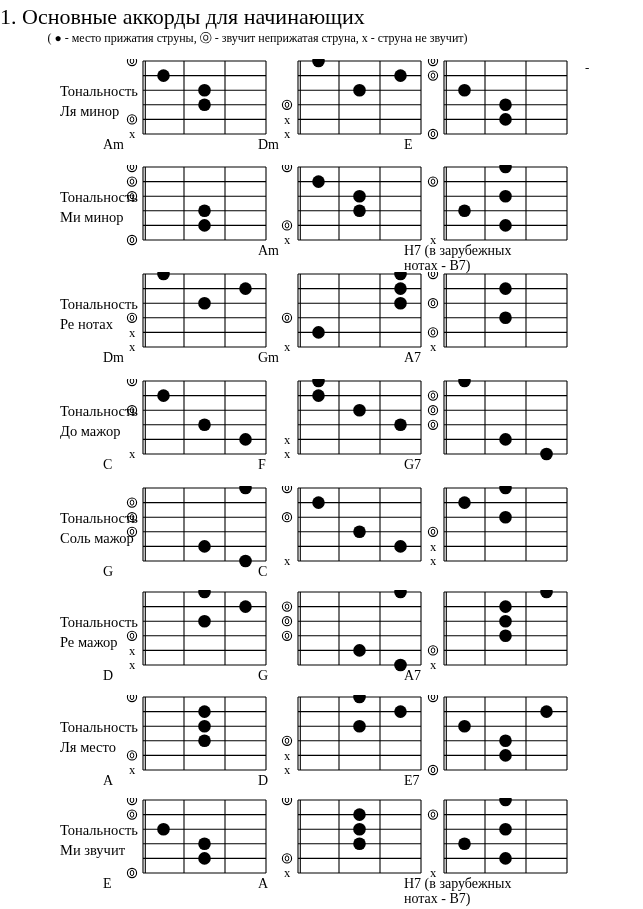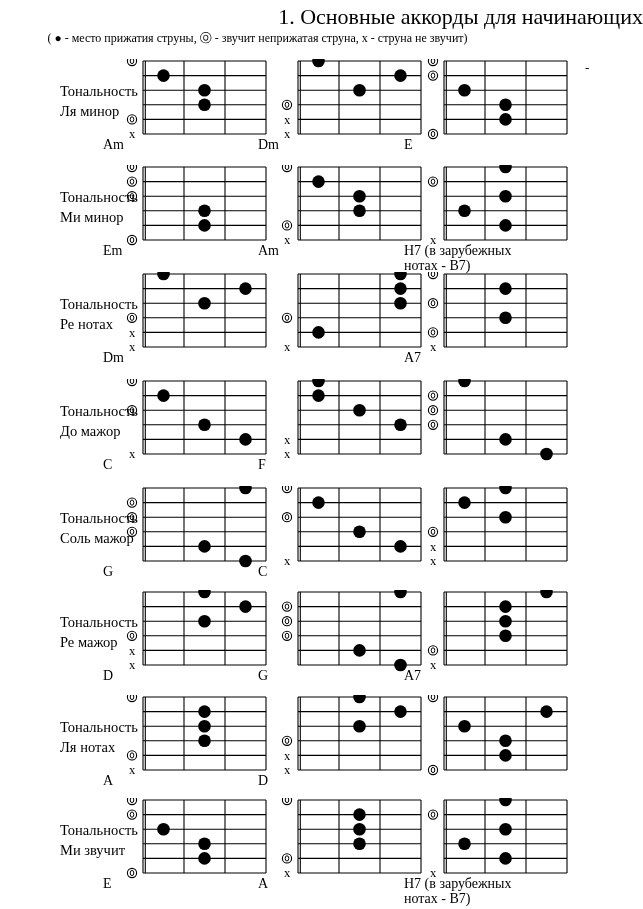--- a/index.html
+++ b/index.html
@@ -1,18 +1,18 @@
 <!DOCTYPE html>
 <html><head>
 <meta charset="utf-8">
 <style>
   html,body{margin:0;padding:0;background:#fff;}
   body{width:643px;height:909px;position:relative;overflow:hidden;
        font-family:"Liberation Serif","DejaVu Serif",serif;color:#000;}
-  .page-title{position:absolute;top:4px;left:0;width:643px;text-align:right;
+  .page-title{position:absolute;top:4px;left:0;width:643px;text-align:left;
               font-size:22px;white-space:nowrap;}
   .legend-line{position:absolute;top:30px;left:0;width:515px;text-align:center;
                font-size:12px;white-space:nowrap;}
   .stray-dash{position:absolute;left:585px;top:60px;font-size:13px;}
   .chord-row{position:absolute;left:0;width:565px;height:106px;}
   .row-key-label{position:absolute;left:60px;top:22px;font-size:14.5px;line-height:20px;
                  white-space:nowrap;}
   .chord-box{position:absolute;top:0;width:230px;height:106px;}
   .chord-box svg{position:absolute;left:0;top:0;}
   .chord-name{position:absolute;left:-16px;top:78px;width:203px;
@@ -155,23 +155,20 @@
             <circle cx="13" cy="31.2" r="4.6" fill="none" stroke="#000" stroke-width="1.1"></circle>
             <ellipse cx="13" cy="31.2" rx="1.8" ry="2.6" fill="none" stroke="#000" stroke-width="1"></ellipse>
             <circle cx="13" cy="75" r="4.6" fill="none" stroke="#000" stroke-width="1.1"></circle>
             <ellipse cx="13" cy="75" rx="1.8" ry="2.6" fill="none" stroke="#000" stroke-width="1"></ellipse>
           </g>
           <g fill="#000">
             <circle cx="85.5" cy="45.8" r="6.3"></circle>
             <circle cx="85.5" cy="60.4" r="6.3"></circle>
           </g>
         </svg>
-        <div class="chord-name">
-          <div>Em</div>
-        </div>
       </div>
       <div class="chord-box" style="left: 274px;">
         <svg width="180" height="82">
           <g stroke="#000" stroke-width="1.1">
             <line x1="24" y1="2" x2="147" y2="2"></line>
             <line x1="24" y1="16.6" x2="147" y2="16.6"></line>
             <line x1="24" y1="31.2" x2="147" y2="31.2"></line>
             <line x1="24" y1="45.8" x2="147" y2="45.8"></line>
             <line x1="24" y1="60.4" x2="147" y2="60.4"></line>
             <line x1="24" y1="75" x2="147" y2="75"></line>
@@ -287,20 +284,23 @@
             <ellipse cx="13" cy="45.8" rx="1.8" ry="2.6" fill="none" stroke="#000" stroke-width="1"></ellipse>
             <text x="13" y="79.2" text-anchor="middle" font-family="&quot;Liberation Serif&quot;,&quot;DejaVu Serif&quot;,serif" font-size="12.5px">x</text>
           </g>
           <g fill="#000">
             <circle cx="126.5" cy="2" r="6.3"></circle>
             <circle cx="126.5" cy="16.6" r="6.3"></circle>
             <circle cx="126.5" cy="31.2" r="6.3"></circle>
             <circle cx="44.5" cy="60.4" r="6.3"></circle>
           </g>
         </svg>
+        <div class="chord-name">
+          <div>Gm</div>
+        </div>
       </div>
       <div class="chord-box" style="left: 420px;">
         <svg width="180" height="82">
           <g stroke="#000" stroke-width="1.1">
             <line x1="24" y1="2" x2="147" y2="2"></line>
             <line x1="24" y1="16.6" x2="147" y2="16.6"></line>
             <line x1="24" y1="31.2" x2="147" y2="31.2"></line>
             <line x1="24" y1="45.8" x2="147" y2="45.8"></line>
             <line x1="24" y1="60.4" x2="147" y2="60.4"></line>
             <line x1="24" y1="75" x2="147" y2="75"></line>
@@ -418,20 +418,23 @@
             <ellipse cx="13" cy="31.2" rx="1.8" ry="2.6" fill="none" stroke="#000" stroke-width="1"></ellipse>
             <circle cx="13" cy="45.8" r="4.6" fill="none" stroke="#000" stroke-width="1.1"></circle>
             <ellipse cx="13" cy="45.8" rx="1.8" ry="2.6" fill="none" stroke="#000" stroke-width="1"></ellipse>
           </g>
           <g fill="#000">
             <circle cx="44.5" cy="2" r="6.3"></circle>
             <circle cx="85.5" cy="60.4" r="6.3"></circle>
             <circle cx="126.5" cy="75" r="6.3"></circle>
           </g>
         </svg>
+        <div class="chord-name">
+          <div>G7</div>
+        </div>
       </div>
     </div>
     <div class="chord-row" style="top: 486px;">
       <div class="row-key-label">
         <div>Тональность</div>
         <div>Соль мажор</div>
       </div>
       <div class="chord-box" style="left: 119px;">
         <svg width="180" height="82">
           <g stroke="#000" stroke-width="1.1">
@@ -623,21 +626,21 @@
           </g>
         </svg>
         <div class="chord-name">
           <div>A7</div>
         </div>
       </div>
     </div>
     <div class="chord-row" style="top: 695px;">
       <div class="row-key-label">
         <div>Тональность</div>
-        <div>Ля нотах</div>
+        <div>Ля место</div>
       </div>
       <div class="chord-box" style="left: 119px;">
         <svg width="180" height="82">
           <g stroke="#000" stroke-width="1.1">
             <line x1="24" y1="2" x2="147" y2="2"></line>
             <line x1="24" y1="16.6" x2="147" y2="16.6"></line>
             <line x1="24" y1="31.2" x2="147" y2="31.2"></line>
             <line x1="24" y1="45.8" x2="147" y2="45.8"></line>
             <line x1="24" y1="60.4" x2="147" y2="60.4"></line>
             <line x1="24" y1="75" x2="147" y2="75"></line>
@@ -716,20 +719,23 @@
             <circle cx="13" cy="75" r="4.6" fill="none" stroke="#000" stroke-width="1.1"></circle>
             <ellipse cx="13" cy="75" rx="1.8" ry="2.6" fill="none" stroke="#000" stroke-width="1"></ellipse>
           </g>
           <g fill="#000">
             <circle cx="126.5" cy="16.6" r="6.3"></circle>
             <circle cx="44.5" cy="31.2" r="6.3"></circle>
             <circle cx="85.5" cy="45.8" r="6.3"></circle>
             <circle cx="85.5" cy="60.4" r="6.3"></circle>
           </g>
         </svg>
+        <div class="chord-name">
+          <div>E7</div>
+        </div>
       </div>
     </div>
     <div class="chord-row" style="top: 798px;">
       <div class="row-key-label">
         <div>Тональность</div>
         <div>Ми звучит</div>
       </div>
       <div class="chord-box" style="left: 119px;">
         <svg width="180" height="82">
           <g stroke="#000" stroke-width="1.1">

